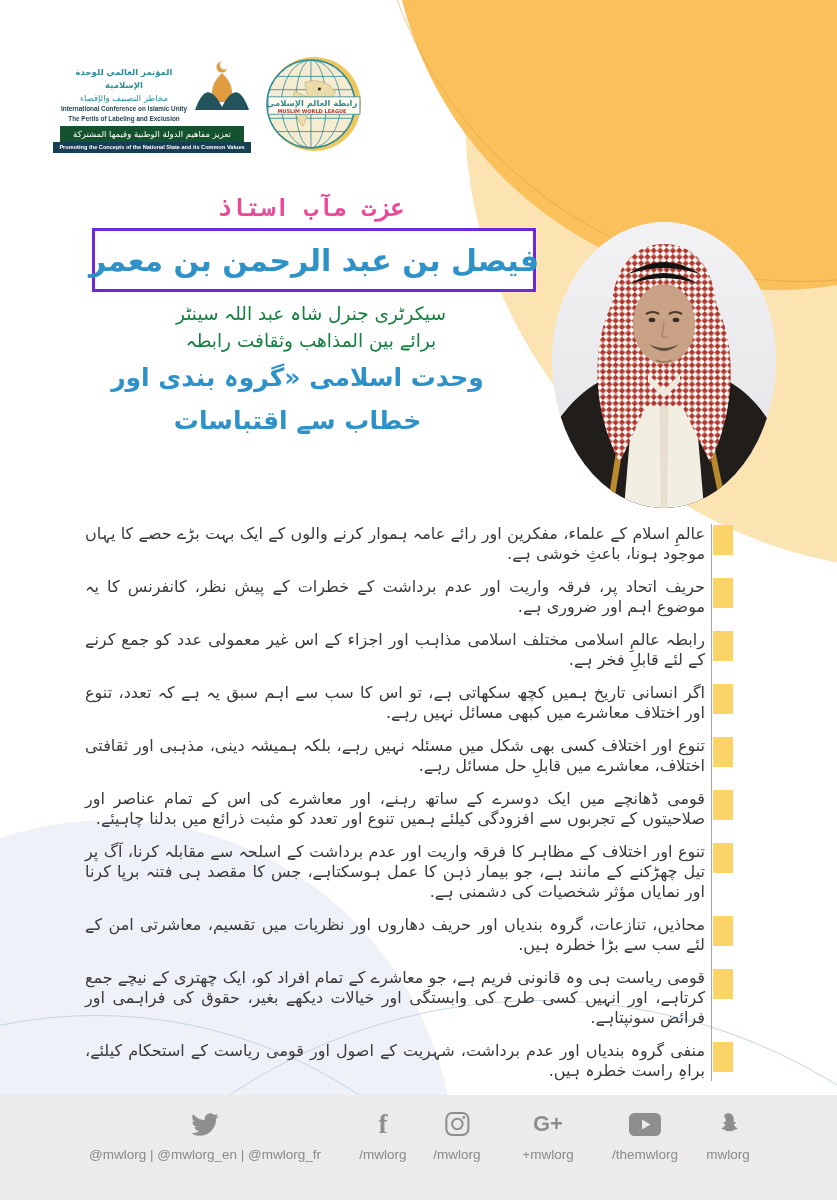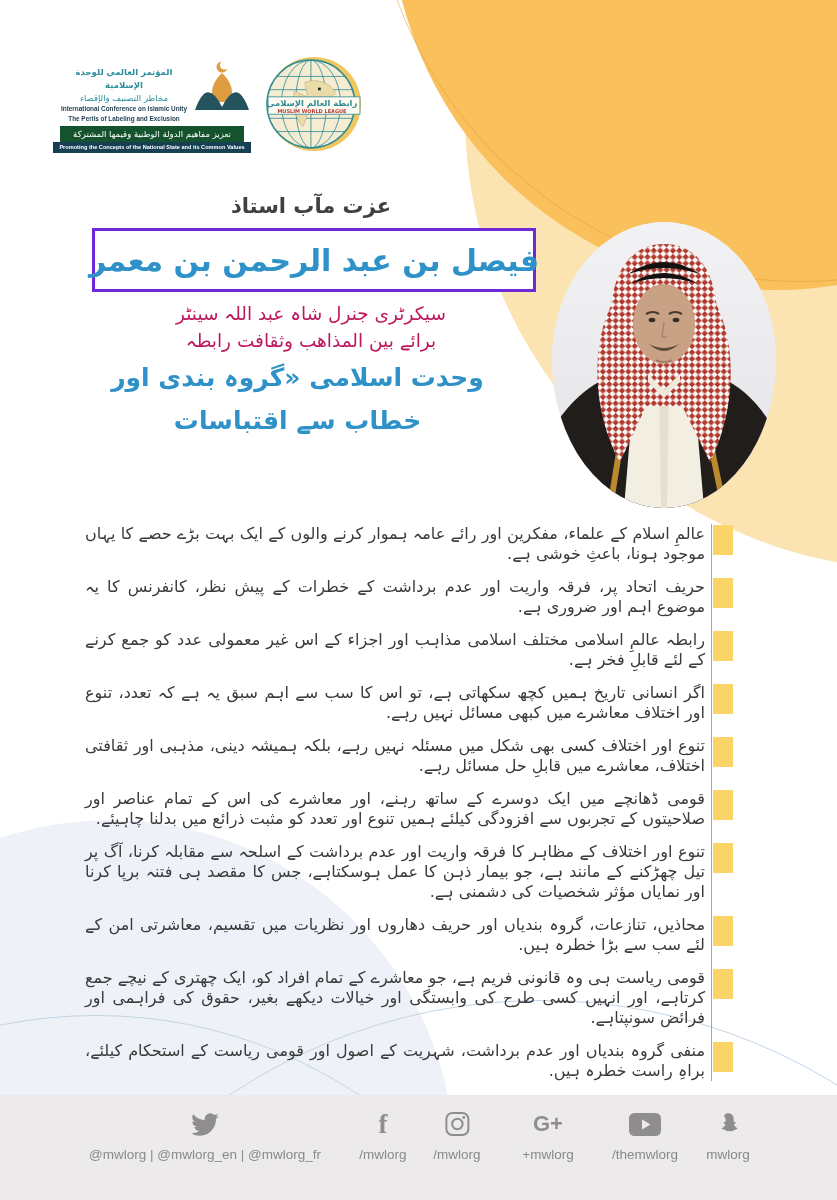--- a/index.html
+++ b/index.html
@@ -24,27 +24,27 @@
            font-family:"Liberation Sans", sans-serif;}
   .conf-icon{width:60px;height:58px;margin-left:5px;}
   .conf-banner{margin-top:3px;background:#14532d;color:#fff;font-size:8.5px;
                text-align:center;padding:3px 4px;width:184px;box-sizing:border-box;}
   .conf-navy{background:#163F54;color:#fff;font-size:5.6px;text-align:center;
              padding:2.5px 1px;width:198px;box-sizing:border-box;margin-left:-7px;
              font-family:"Liberation Sans", sans-serif;font-weight:bold;}
   .mwl-logo{position:absolute;left:266px;top:56px;width:96px;height:96px;z-index:3;}
   
   .honorific{position:absolute;left:92px;top:194px;width:438px;text-align:center;
-             font-size:21px;font-weight:600;color:#404040;z-index:3;}
+             font-size:24px;font-weight:600;color:#ec4899;z-index:3;font-family:Liberation Mono, monospace;}
   .name-box{position:absolute;left:92px;top:228px;width:438px;height:58px;
             border:3px solid #6d28d9;background:#fff;z-index:3;
             display:flex;align-items:center;justify-content:center;}
   .name-box span{font-size:30px;font-weight:bold;color:#2E92C8;white-space:nowrap;}
   .role{position:absolute;left:92px;top:300px;width:438px;text-align:center;
-        color:#be185d;font-size:18.5px;line-height:27px;z-index:3;}
+        color:#15803d;font-size:18.5px;line-height:27px;z-index:3;}
   .talk-title{position:absolute;left:45px;top:356px;width:505px;text-align:center;
               color:#2E92C8;font-size:25px;font-weight:bold;line-height:43px;z-index:3;}
   .talk-title div{white-space:nowrap;}
   
   .portrait{position:absolute;left:552px;top:222px;width:224px;height:286px;z-index:2;
             border-radius:50% 50% 50% 50% / 48% 48% 52% 52%;overflow:hidden;background:#ECECEF;}
   
   .quotes{position:absolute;left:85px;top:524px;width:648px;z-index:3;
           direction:rtl;}
   .quotes::before{content:"";position:absolute;left:auto;right:21px;top:0;bottom:0;

